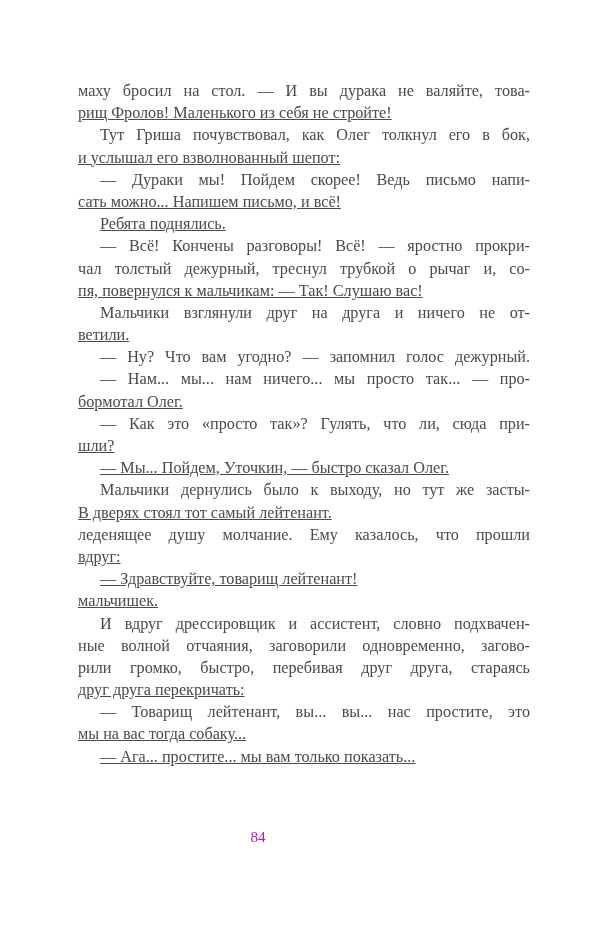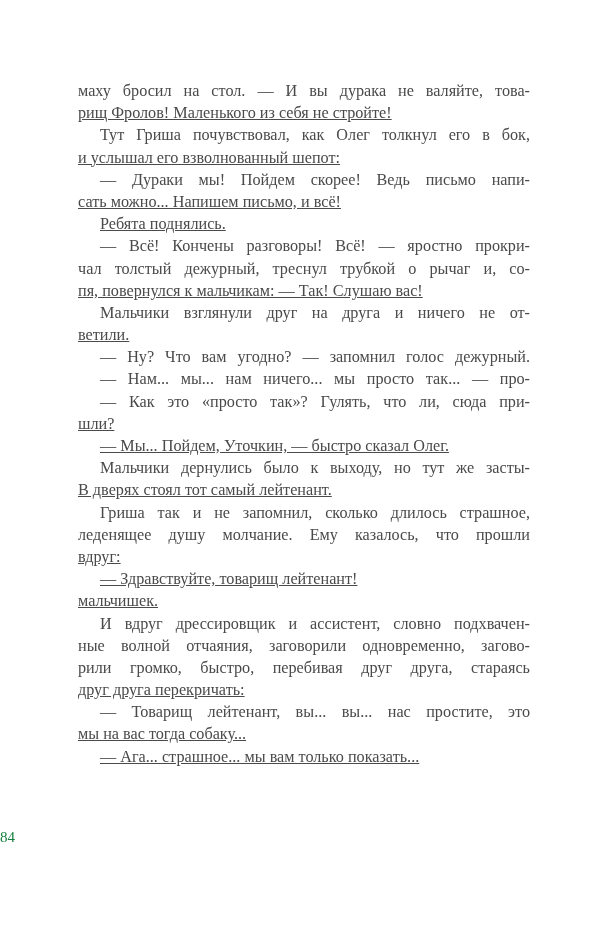--- a/index.html
+++ b/index.html
@@ -6,53 +6,53 @@
   body { width: 600px; height: 943px; position: relative; overflow: hidden; }
   .page {
     position: absolute; left: 78px; top: 64px; width: 452px;
     font-family: "Liberation Serif", "DejaVu Serif", serif;
     font-size: 16.2px; line-height: 22.2px; color: #4a4a4a; margin-top: 16px;
   }
   .line { display: block; white-space: nowrap; text-align: justify; text-align-last: justify; height: 22.2px; }
   .line.last { text-align-last: left; text-decoration: underline; }
   .line.indent { padding-left: 22px; }
   .pagenum {
-    position: absolute; left: 0; width: 516px; top: 829px; text-align: left;
-    font-family: "Liberation Serif", "DejaVu Serif", serif; font-size: 15px; color: #15803d;
+    position: absolute; left: 0; width: 516px; top: 829px; text-align: center;
+    font-family: "Liberation Serif", "DejaVu Serif", serif; font-size: 15px; color: #a21caf;
   }
 </style>
 </head>
 <body>
 
 <div class="page" id="page">
     <span class="line">маху бросил на стол. — И вы дурака не валяйте, това-</span>
     <span class="line last">рищ Фролов! Маленького из себя не стройте!</span>
     <span class="line indent">Тут Гриша почувствовал, как Олег толкнул его в бок,</span>
     <span class="line last">и услышал его взволнованный шепот:</span>
     <span class="line indent">— Дураки мы! Пойдем скорее! Ведь письмо напи-</span>
     <span class="line last">сать можно... Напишем письмо, и всё!</span>
     <span class="line indent last">Ребята поднялись.</span>
     <span class="line indent">— Всё! Кончены разговоры! Всё! — яростно прокри-</span>
     <span class="line">чал толстый дежурный, треснул трубкой о рычаг и, со-</span>
     <span class="line last">пя, повернулся к мальчикам: — Так! Слушаю вас!</span>
     <span class="line indent">Мальчики взглянули друг на друга и ничего не от-</span>
     <span class="line last">ветили.</span>
     <span class="line indent">— Ну? Что вам угодно? — запомнил голос дежурный.</span>
     <span class="line indent">— Нам... мы... нам ничего... мы просто так... — про-</span>
+    <span class="line last">бормотал Олег.</span>
     <span class="line indent">— Как это «просто так»? Гулять, что ли, сюда при-</span>
     <span class="line last">шли?</span>
     <span class="line indent last">— Мы... Пойдем, Уточкин, — быстро сказал Олег.</span>
     <span class="line indent">Мальчики дернулись было к выходу, но тут же засты-</span>
     <span class="line last">В дверях стоял тот самый лейтенант.</span>
-    <span class="line indent">Гриша так и не запомнил, сколько длилось страшное,</span>
     <span class="line">леденящее душу молчание. Ему казалось, что прошли</span>
     <span class="line last">вдруг:</span>
     <span class="line indent last">— Здравствуйте, товарищ лейтенант!</span>
     <span class="line last">мальчишек.</span>
     <span class="line indent">И вдруг дрессировщик и ассистент, словно подхвачен-</span>
     <span class="line">ные волной отчаяния, заговорили одновременно, загово-</span>
     <span class="line">рили громко, быстро, перебивая друг друга, стараясь</span>
     <span class="line last">друг друга перекричать:</span>
     <span class="line indent">— Товарищ лейтенант, вы... вы... нас простите, это</span>
     <span class="line last">мы на вас тогда собаку...</span>
-    <span class="line indent last">— Ага... страшное... мы вам только показать...</span>
+    <span class="line indent last">— Ага... простите... мы вам только показать...</span>
   </div>
 <div class="pagenum">84</div>
 
 </body></html>

